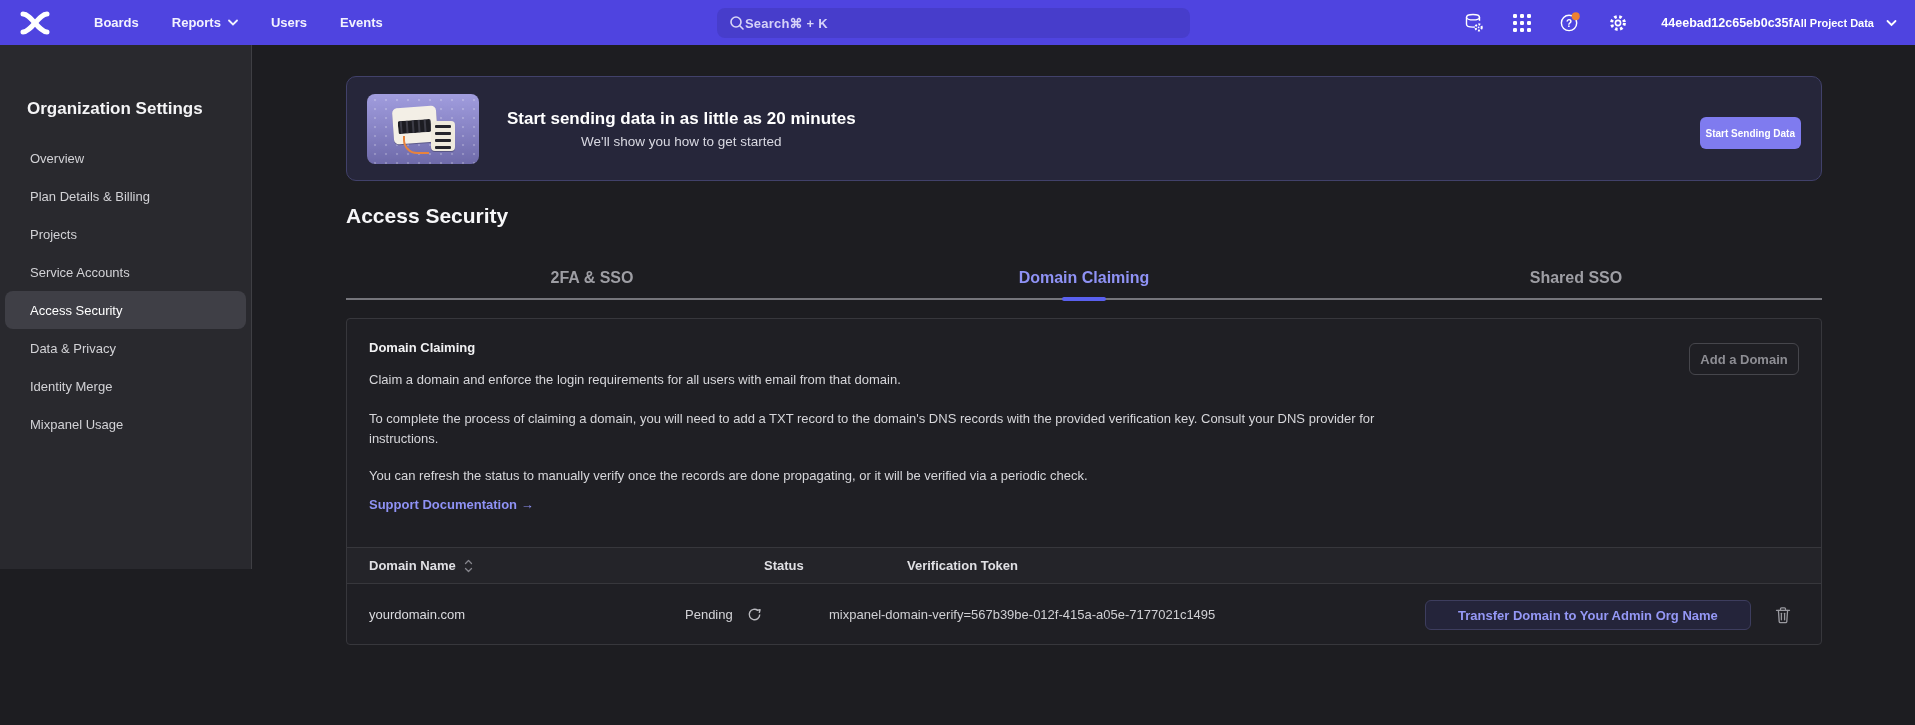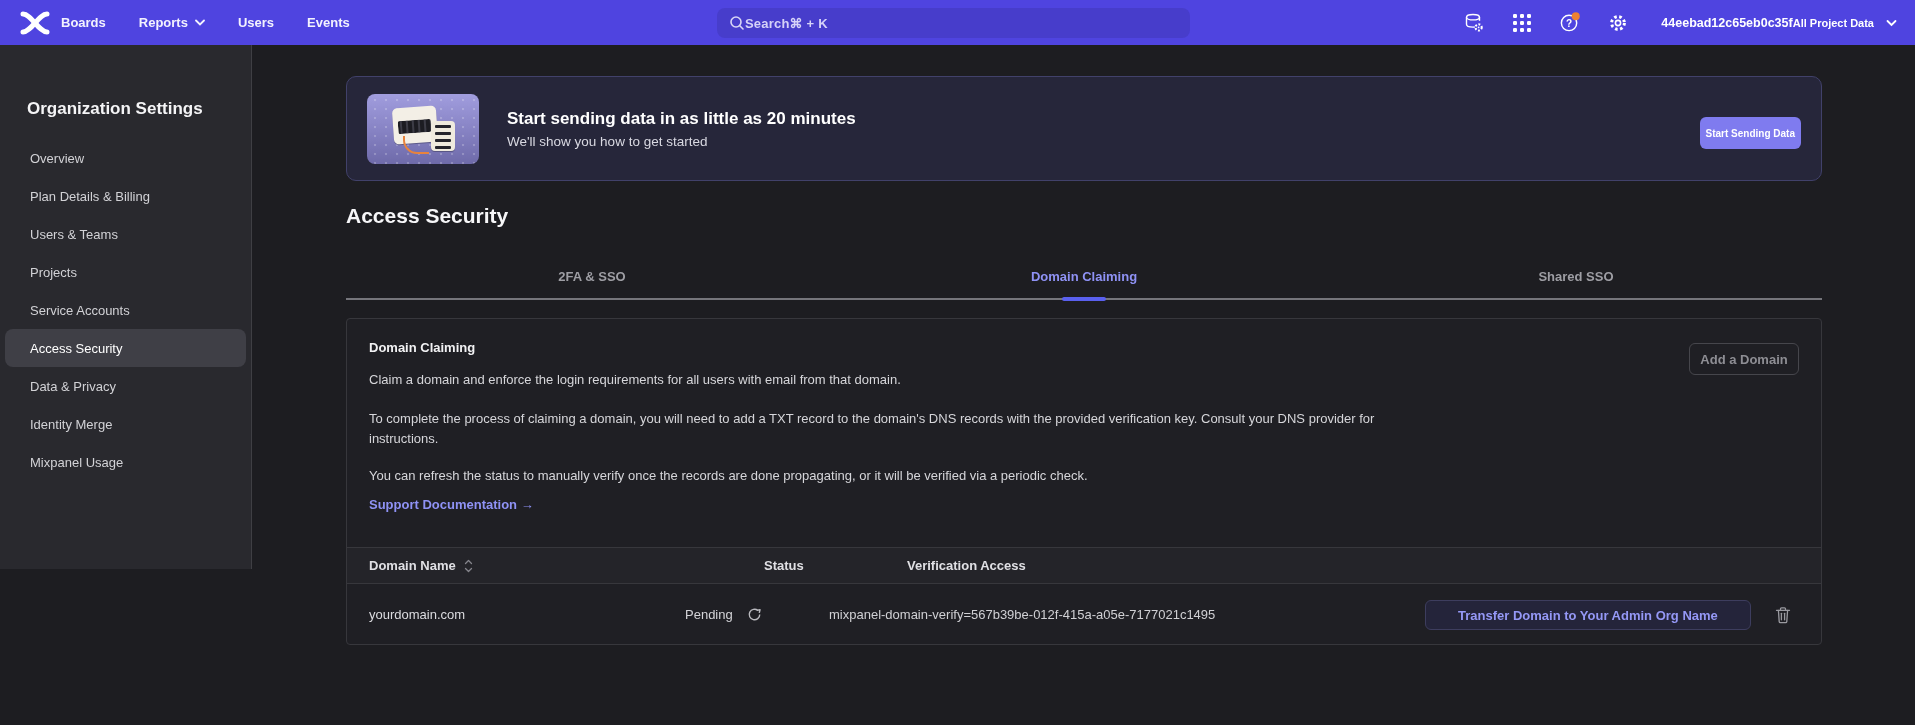--- a/index.html
+++ b/index.html
@@ -10,21 +10,21 @@
     color:#e8e8ec;
     overflow:hidden;
     position:relative;
   }
   
   .topnav {
     position:absolute; top:0; left:0; width:1915px; height:45px;
     background:#4f44e0; display:flex; align-items:center;
   }
   .logo { margin-left:18px; width:34px; height:26px; flex:none; }
-  .nav-items { display:flex; align-items:flex-end; margin-left:9px; }
+  .nav-items { display:flex; align-items:flex-end; margin-left:42px; }
   .nav-item {
     color:#f3f2fe; font-size:13px; font-weight:700; margin-right:33px;
     display:flex; align-items:center; gap:7px; cursor:pointer; white-space:nowrap;
   }
   .searchbox {
     position:absolute; left:717px; top:8px; width:473px; height:30px;
     background:#473dcb; border-radius:8px; display:flex; align-items:center;
     padding-left:12px; cursor:text;
   }
   .searchbox .ph { color:#d5d2f8; font-size:13px; font-weight:600; letter-spacing:.2px; }
@@ -74,38 +74,38 @@
   }
   .art-side i { display:block; height:3px; background:#24242c; border-radius:1px; margin:4px 4px 0 4px; }
   .art-cable {
     position:absolute; left:36px; top:42px; width:26px; height:18px;
     border:2.5px solid #e8833c; border-top:none; border-right:none; border-radius:0 0 0 14px;
   }
   .art-cable2 {
     position:absolute; left:56px; top:30px; width:16px; height:10px;
     border:2px solid #e8833c; border-bottom:none; border-left:none; border-radius:0 10px 0 0;
   }
-  .banner-text { margin-left:28px; display:flex; flex-direction:column; gap:5px; }
+  .banner-text { margin-left:28px; display:flex; flex-direction:column; gap:5px;align-items:center; }
   .banner-title { font-size:17px; font-weight:700; color:#ffffff; }
   .banner-sub { font-size:13.5px; color:#d9d9e2; }
   .banner-cta {
     position:absolute; right:20px; top:40px; height:32px; padding:0 6px;
     background:#7f7bef; color:#ffffff; font-size:10px; font-weight:700;
     border:none; border-radius:6px; display:flex; align-items:center; cursor:pointer;
     font-family:inherit;
   }
   
   .page-heading { position:absolute; left:346px; top:204px; font-size:21px; font-weight:700; color:#f7f7f9; }
   .tabs {
     position:absolute; left:346px; top:258px; width:1476px; height:42px;
     display:flex; border-bottom:2px solid #75757b;
   }
   .tab {
     flex:1; display:flex; align-items:flex-start; justify-content:center; padding-top:11px;
-    font-size:13px; color:#9e9ea4; cursor:pointer; position:relative; font-weight:600;
+    font-size:16px; color:#9e9ea4; cursor:pointer; position:relative; font-weight:600;
   }
   .tab.active { color:#8f92f5; }
   .tab.active .tab-underline {
     position:absolute; bottom:-3px; left:50%; transform:translateX(-50%);
     width:44px; height:4px; border-radius:2px; background:#5a60ee;
   }
   
   .card {
     position:absolute; left:346px; top:318px; width:1476px; height:327px;
     background:#1f1f24; border:1px solid #37373c; border-radius:4px;
@@ -228,21 +228,20 @@
         </svg>
     </span>
   </div>
 </div>
 
 <div class="sidebar">
   <div class="sidebar-title">Organization Settings</div>
   <div class="side-list">
     <div class="side-item">Overview</div>
     <div class="side-item">Plan Details &amp; Billing</div>
-    <div class="side-item">Users &amp; Teams</div>
     <div class="side-item">Projects</div>
     <div class="side-item">Service Accounts</div>
     <div class="side-item active">Access Security</div>
     <div class="side-item">Data &amp; Privacy</div>
     <div class="side-item">Identity Merge</div>
     <div class="side-item">Mixpanel Usage</div>
   </div>
 </div>
 
 <div class="banner">
@@ -295,21 +294,21 @@
       <span>Domain Name</span>
       <svg width="9" height="14" viewBox="0 0 9 14" fill="none" stroke="#85858c" stroke-width="1.3" stroke-linecap="round" stroke-linejoin="round">
         <polyline points="1.5,4.5 4.5,1.5 7.5,4.5"></polyline>
           <polyline points="1.5,9.5 4.5,12.5 7.5,9.5"></polyline>
       </svg>
     </div>
     <div class="th th-status">
         <span>Status</span>
       </div>
     <div class="th th-token">
-        <span>Verification Access</span>
+        <span>Verification Token</span>
       </div>
   </div>
 
   <div class="trow">
     <div class="td td-domain">yourdomain.com</div>
     <div class="td td-status">
       <span>Pending</span>
       <span class="refresh">
         <svg width="15" height="15" viewBox="0 0 16 16" fill="none" stroke="#b9b9be" stroke-width="1.5">
           <path d="M13.6 8 A5.6 5.6 0 1 1 11.6 3.7"></path>

